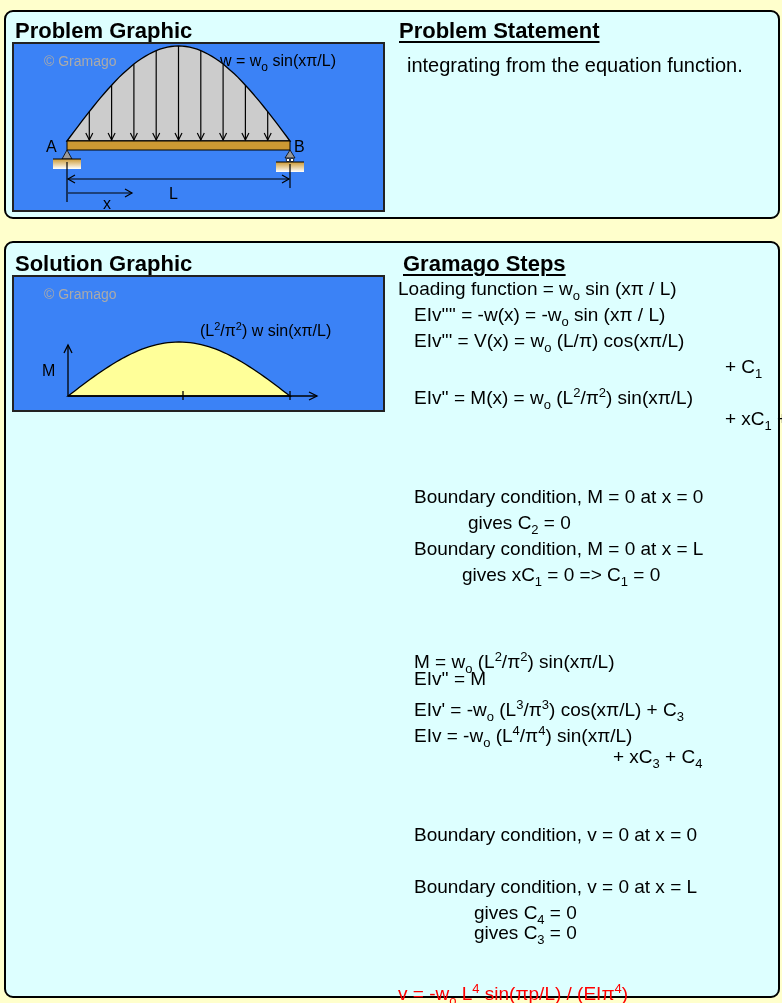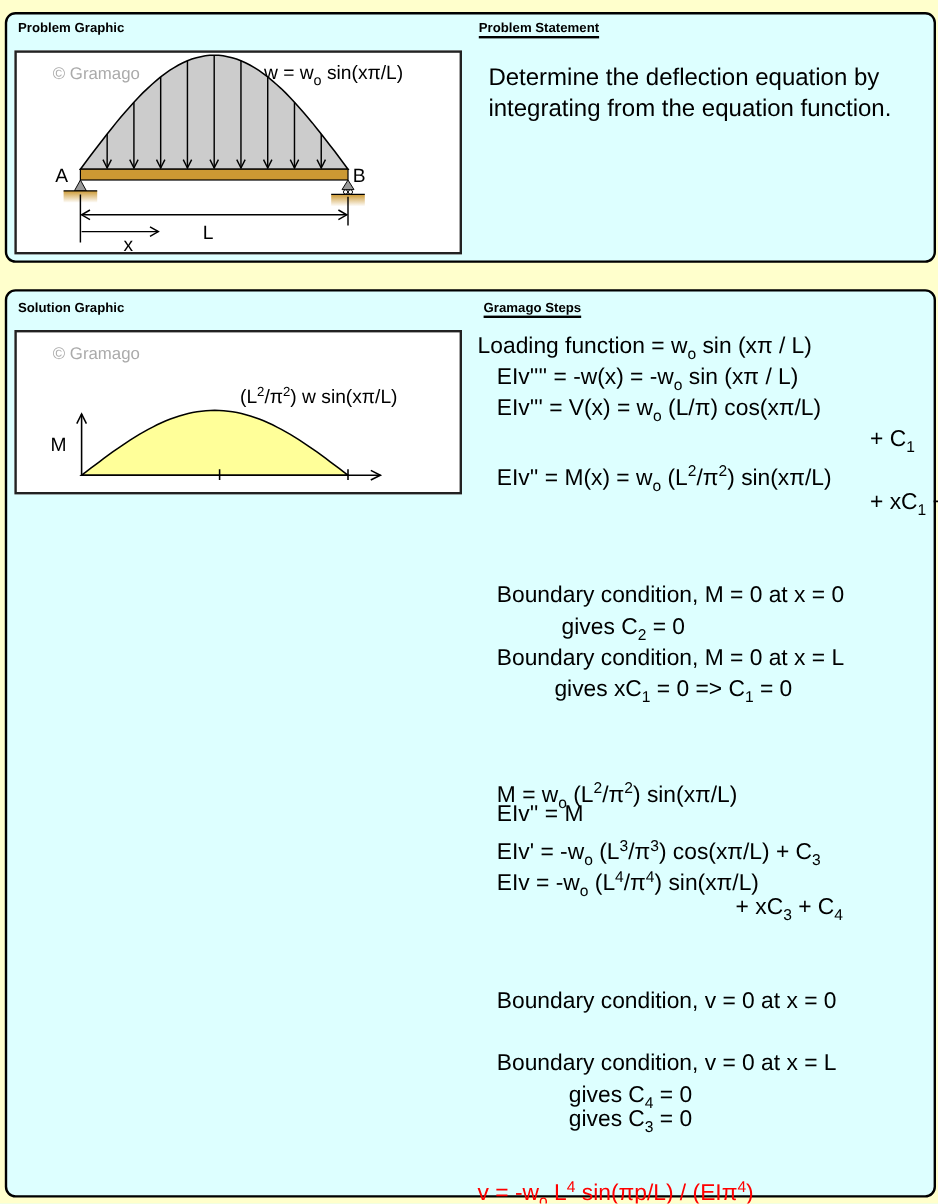--- a/index.html
+++ b/index.html
@@ -9,45 +9,44 @@
     position:relative; overflow:hidden;
   }
   .panel {
     position:absolute; background:#ddffff;
     border:2px solid #000; border-radius:9px;
     box-sizing:border-box;
   }
   #top-panel { left:4px; top:10px; width:776px; height:209px; }
   #bottom-panel { left:4px; top:241px; width:776px; height:757px; }
   .heading {
-    position:absolute; font-weight:bold; font-size:11px;
+    position:absolute; font-weight:bold; font-size:22px;
   }
   .heading.u { text-decoration:underline; text-underline-offset:3px; text-decoration-thickness:2px; }
   .figbox {
-    position:absolute; background:#ffffff; border:2px solid #222; box-sizing:border-box;
+    position:absolute; background:#3b82f6; border:2px solid #222; box-sizing:border-box;
   }
   .figbox svg { position:absolute; left:0; top:0; }
   .watermark { fill:#aaa; font-size:14px; font-family:"Liberation Sans", sans-serif; }
   .lbl { font-family:"Liberation Sans", sans-serif; font-size:16px; fill:#000; }
   .stmt { position:absolute; font-size:20px; line-height:26px; }
   .steps { position:absolute; left:398px; top:276px; font-size:19px; line-height:26px; }
   .line { position:absolute; white-space:nowrap;text-align:right; }
   .red { color:#ff0000; }
   sub, sup { font-size:13px; }
   sub { vertical-align:-5px; }
   sup { vertical-align:7px; }
 </style>
 </head>
 <body>
 
 <div class="panel" id="top-panel"></div>
 <div class="heading" style="left:15px;top:18px;">Problem Graphic</div>
 <div class="heading u" style="left:399px;top:18px;">Problem Statement</div>
 <div class="stmt" style="left:407px;top:52px;">
-  <div>Determine the deflection equation by</div>
   <div>integrating from the equation function.</div>
 </div>
 
 <div class="figbox" style="left:12px;top:42px;width:373px;height:170px;">
   <svg width="373" height="170" viewBox="12 42 373 170">
     <defs>
       <linearGradient id="gnd" x1="0" y1="0" x2="0" y2="1">
         <stop offset="0" stop-color="#cc9933"></stop>
         <stop offset="1" stop-color="#ffffff"></stop>
       </linearGradient>

